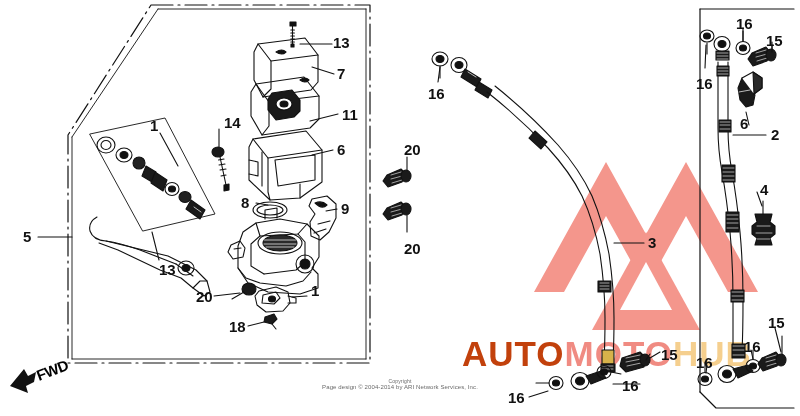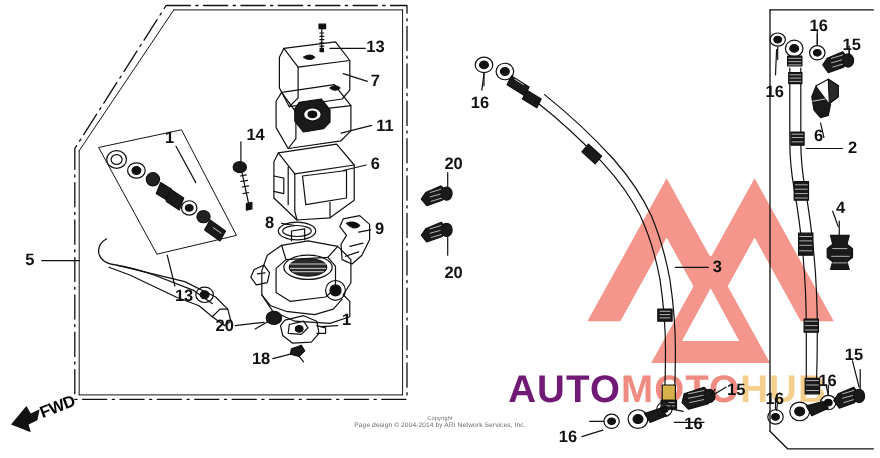--- a/index.html
+++ b/index.html
@@ -108,21 +108,21 @@
           <path d="M686 162 L758 292 L728 292 L686 216 L644 292 L614 292 Z"></path>
 
           <path d="M646 232 L700 330 L592 330 Z"></path>
 
           <path d="M646 262 L672 310 L620 310 Z" fill="#ffffff"></path>
 
           <path d="M540 306 L756 306 L756 332 L540 332 Z" opacity="0"></path>
         </g>
       </svg>
       <div class="wm-text">
-        <span style="color:#701a75">AUTO</span><span style="color:#f08b82">MOTO</span><span style="color:#f5cf8e">HUB</span>
+        <span style="color:#c2410c">AUTO</span><span style="color:#f08b82">MOTO</span><span style="color:#f5cf8e">HUB</span>
       </div>
     </div>
 
     <svg class="layer" viewBox="0 0 800 416">
       <g fill="none" stroke="#111111" stroke-width="1.1" stroke-linecap="round" stroke-linejoin="round">
 
         <g stroke-dasharray="22 5 2 5" stroke-width="1.2">
           <path d="M151 5 L370 5 L370 363 L68 363 L68 190 L68 135 L151 5 Z"></path>
         </g>
 

